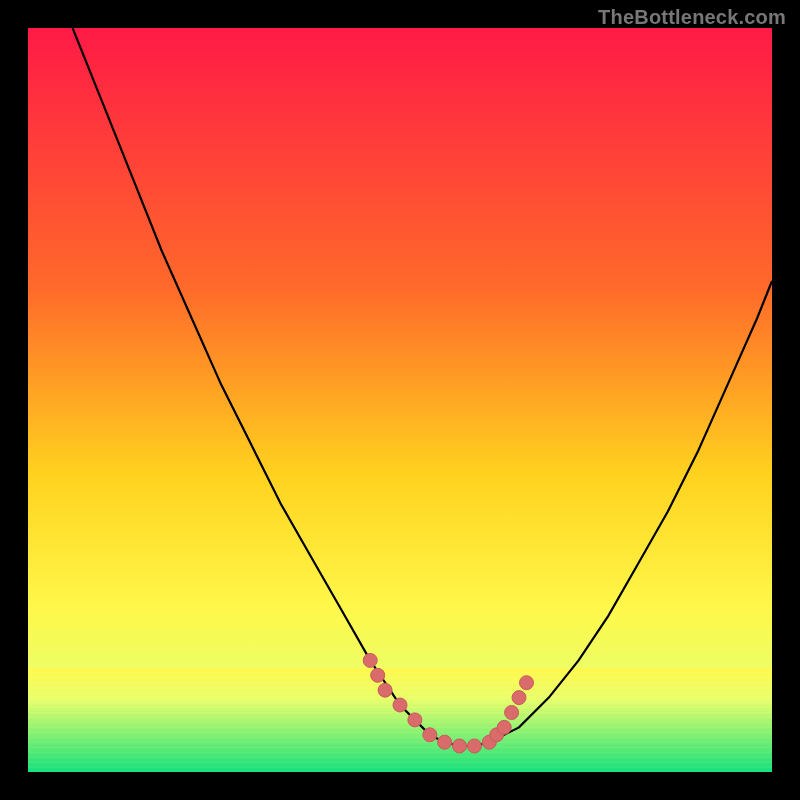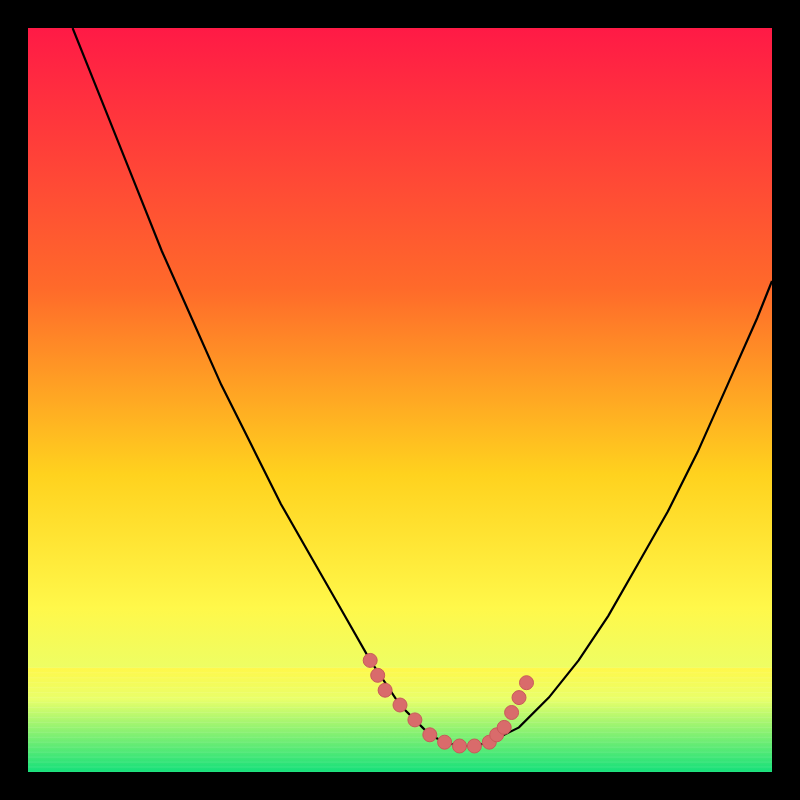--- a/index.html
+++ b/index.html
@@ -41,20 +41,21 @@
     top: 0;
     width: 744px;
     height: 744px;
   }
   svg { display: block; }
 </style>
 </head>
 <body>
 
 <div class="frame">
+  <div class="watermark">TheBottleneck.com</div>
 
   <div class="plot-outer">
     <svg class="plot" viewBox="0 0 744 744">
       <defs>
         <linearGradient id="heat" x1="0" y1="0" x2="0" y2="1">
           <stop id="g0" offset="0%" stop-color="#ff1a46"></stop>
           <stop id="g1" offset="35%" stop-color="#ff6a2a"></stop>
           <stop id="g2" offset="60%" stop-color="#ffd21e"></stop>
           <stop id="g3" offset="78%" stop-color="#fff84a"></stop>
           <stop id="g4" offset="88%" stop-color="#e9ff6a"></stop>

